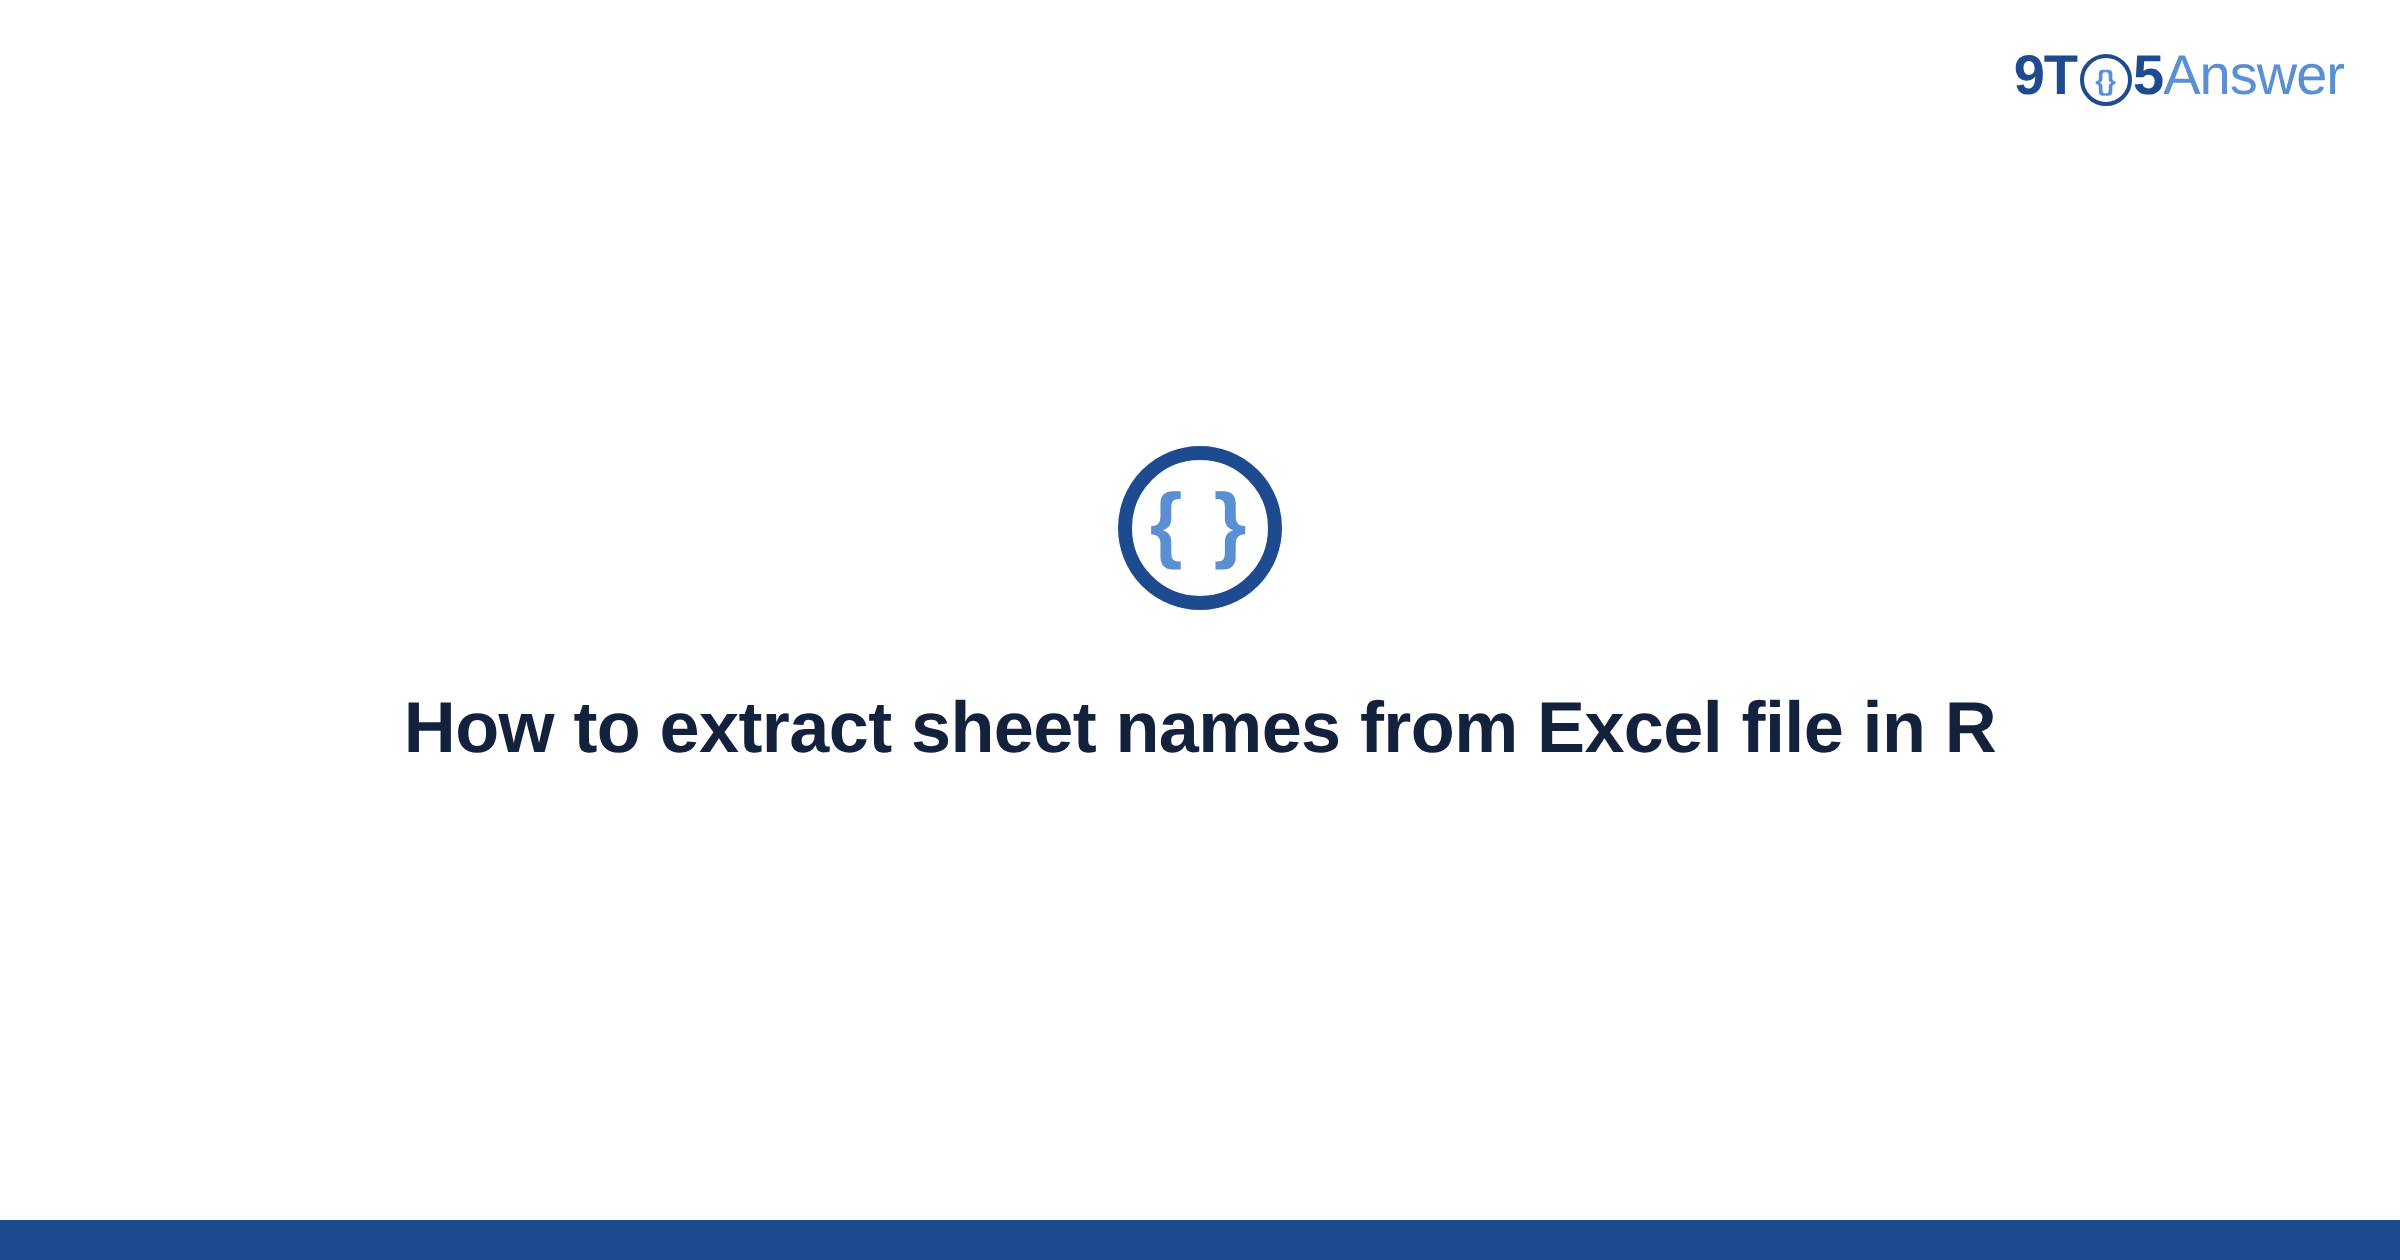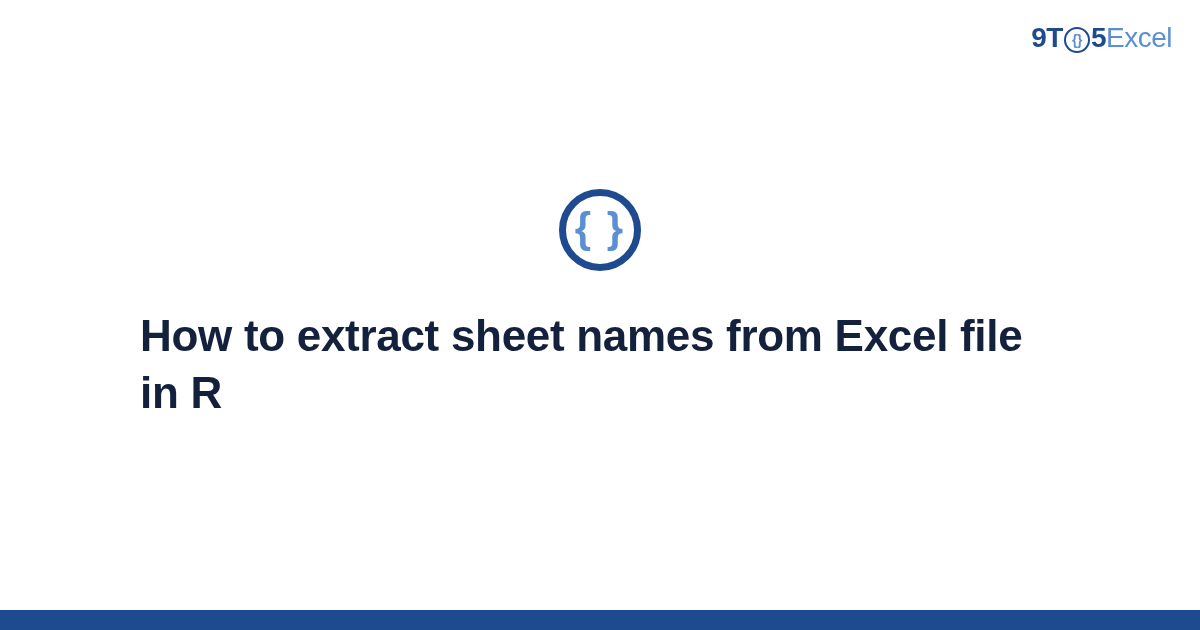--- a/index.html
+++ b/index.html
@@ -81,23 +81,23 @@
       color: #5a8fd4;
       font-size: 42px;
       font-weight: 700;
       line-height: 1;
       letter-spacing: 2px;
       position: relative;
       top: -2px;
     }
     .title {
       color: #14213d;
-      font-size: 44px;
+      font-size: 36px;
       font-weight: 700;
-      text-align: left;
+      text-align: right;
       line-height: 1.3;
       max-width: 920px;
       letter-spacing: -0.3px;
     }
     .bottom-bar {
       position: absolute;
       bottom: 0;
       left: 0;
       width: 1200px;
       height: 20px;
@@ -106,21 +106,21 @@
   </style>
 </head>
 <body>
 
 <div class="logo-header">
   <span class="logo-9t">9T</span>
   <span class="logo-circle">
     <span class="logo-braces-small">{}</span>
   </span>
   <span class="logo-5">5</span>
-  <span class="logo-answer">Excel</span>
+  <span class="logo-answer">Answer</span>
 </div>
 
 <div class="main-content">
   <div class="big-icon">
     <span class="big-braces">{ }</span>
   </div>
   <h1 class="title">How to extract sheet names from Excel file in R</h1>
 </div>
 
 <div class="bottom-bar"></div>

